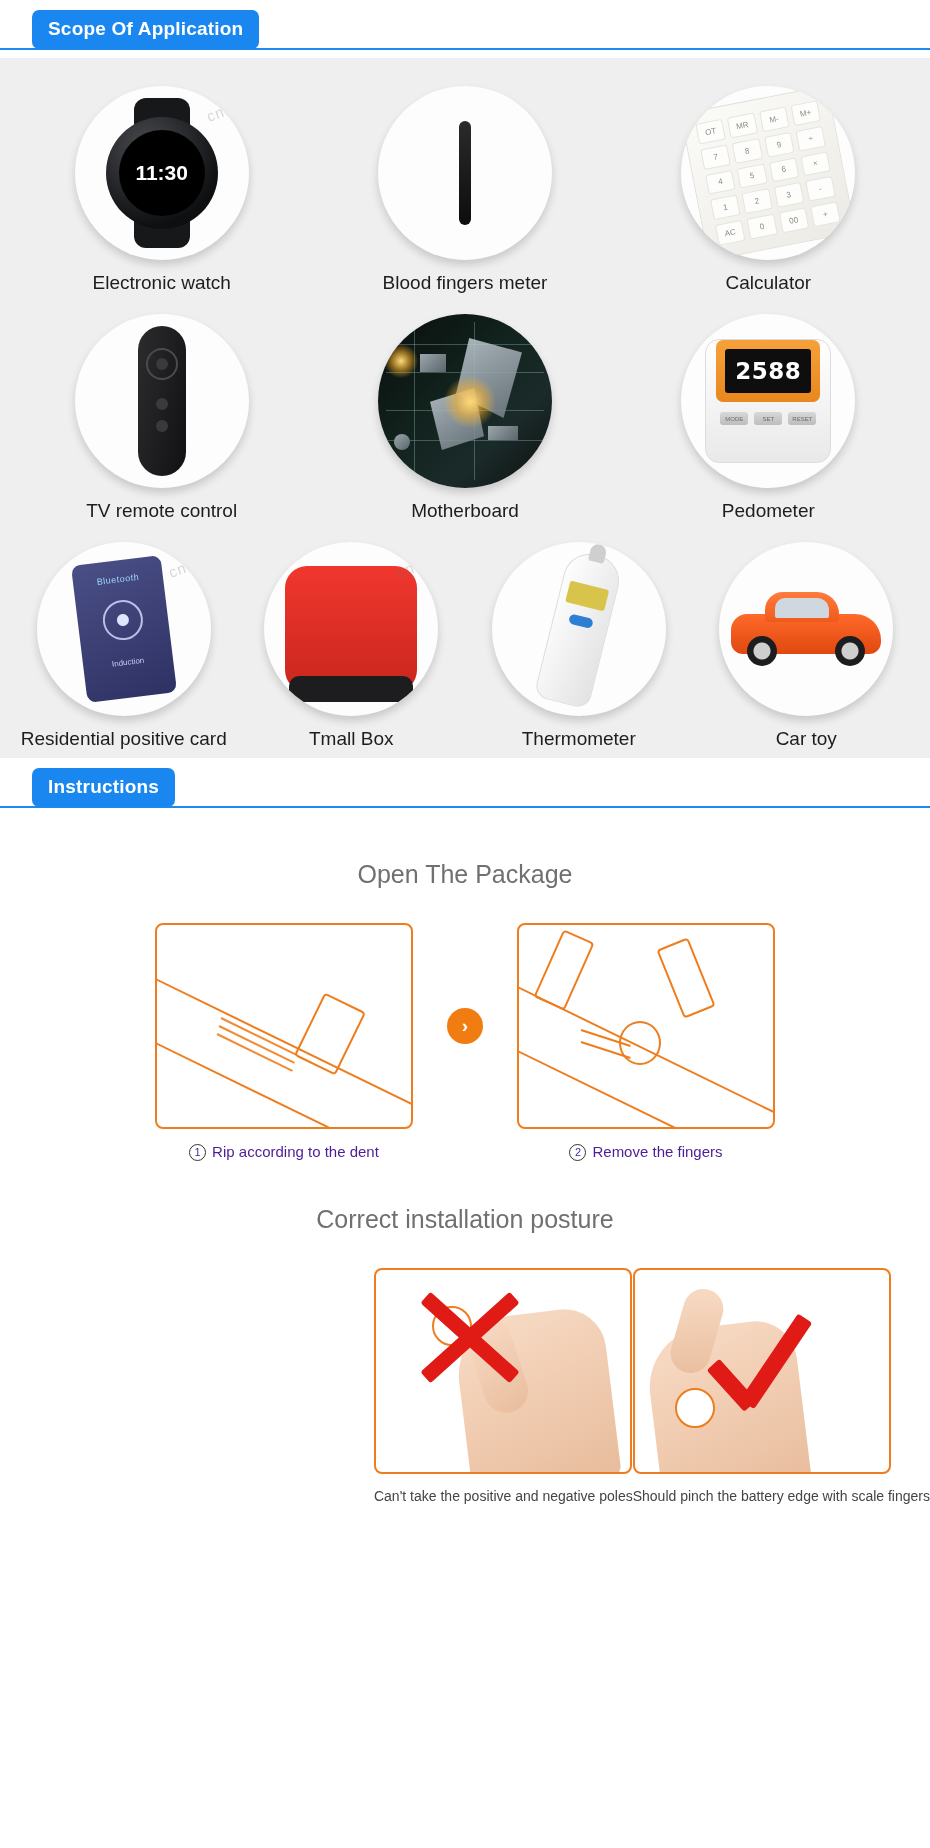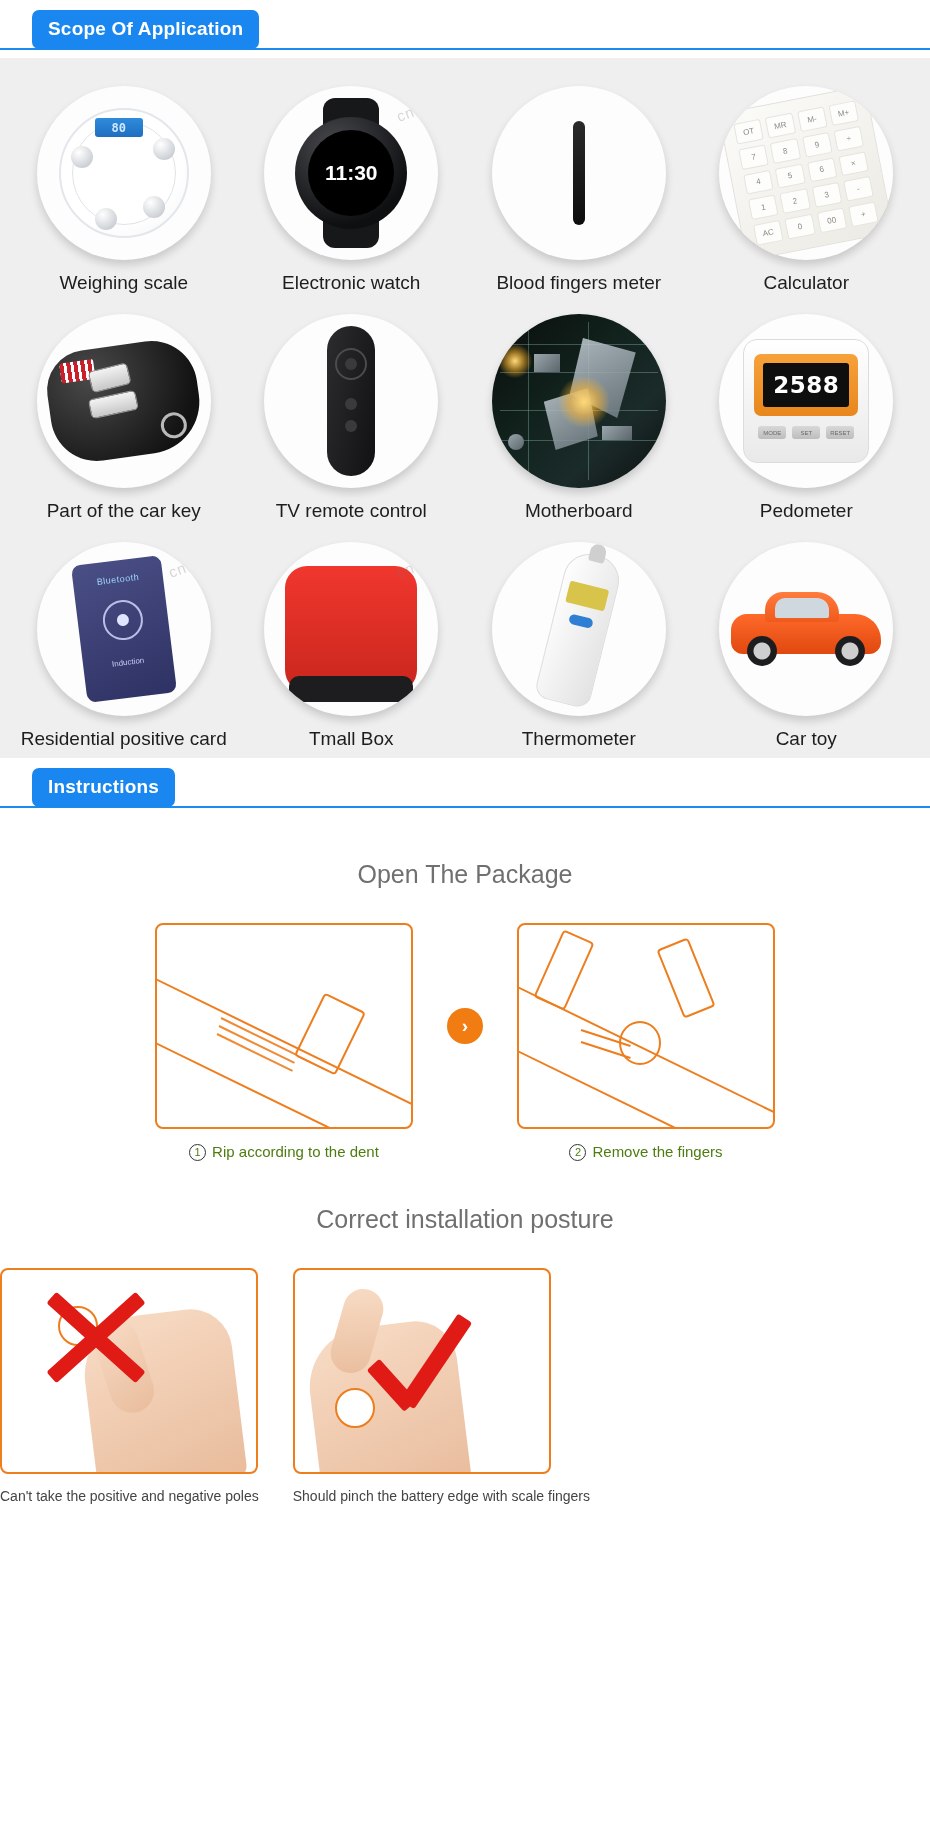--- a/index.html
+++ b/index.html
@@ -181,21 +181,21 @@
     width: 32px; height: 32px; border-radius: 50%; border: 2px solid #4b4b4e; }
   .rm-dot { position: absolute; left: 50%; transform: translateX(-50%);
     width: 12px; height: 12px; border-radius: 50%; background: #3a3a3d; }
   .rm-dot.d1 { top: 32px; }
   .rm-dot.d2 { top: 72px; }
   .rm-dot.d3 { top: 94px; }
 
   
   .pedo { width: 126px; height: 124px; border-radius: 14px;
     background: linear-gradient(#ffffff,#e9e9e9); border: 1px solid #dcdcdc;
-    display: flex; flex-direction: column; align-items: center; padding-top: 14px; }
+    display: flex; flex-direction: column; align-items: center; padding-top: 0; }
   .pedo-frame { width: 104px; height: 62px; border-radius: 7px;
     background: linear-gradient(#f7a13a,#e8871d); display: flex; align-items: center; justify-content: center; }
   .pedo-lcd { width: 86px; height: 44px; background: #0e0e0e; border-radius: 3px;
     color: #fff; font-size: 23px; font-weight: bold; letter-spacing: .5px;
     display: flex; align-items: center; justify-content: center;
     font-family: "DejaVu Sans", sans-serif; }
   .pedo-keys { display: flex; gap: 6px; margin-top: 10px; }
   .pedo-keys i { width: 28px; height: 13px; border-radius: 3px;
     background: linear-gradient(#d8d8d8,#bdbdbd); font-style: normal;
     font-size: 6px; color: #6b6b6b; display: flex; align-items: center; justify-content: center; }
@@ -248,41 +248,41 @@
     display: flex; align-items: center; justify-content: center; gap: 34px;
   }
   .step { width: 258px; }
   .step-box {
     width: 258px; height: 206px;
     border: 2px solid #ee7d1e; border-radius: 8px;
     position: relative; overflow: hidden; background: #fff;
   }
   .step-cap {
     margin-top: 14px; text-align: center;
-    font-size: 15px; color: #4d7c0f; white-space: nowrap;
+    font-size: 15px; color: #4c1d95; white-space: nowrap;
   }
   .num {
     display: inline-block; width: 17px; height: 17px; line-height: 15px;
     border: 1px solid #333; border-radius: 50%; font-size: 11px;
     text-align: center; margin-right: 6px; vertical-align: 1px;
   }
   .arrow-btn {
     width: 36px; height: 36px; border-radius: 50%; background: #f07c12;
     color: #fff; font-size: 19px; font-weight: bold;
     display: flex; align-items: center; justify-content: center;
     margin-bottom: 32px;
   }
 
   
   .pk-line { position: absolute; background: #ee7d1e; }
   .pk-out  { position: absolute; border: 2px solid #ee7d1e; }
 
   
   .posture {
-    display: flex; justify-content: flex-start; gap: 34px; margin-top: 6px;
+    display: flex; justify-content: flex-end; margin-top: 6px;
   }
   .pbox {
     width: 258px; height: 206px;
     border: 2px solid #ee7d1e; border-radius: 8px;
     position: relative; overflow: hidden; background: #fff;
   }
   .p-cap { margin-top: 14px; text-align: center; font-size: 14px; color: #444; white-space: nowrap; }
   .hand {
     position: absolute; right: 18px; bottom: -16px;
     width: 150px; height: 175px;
@@ -316,33 +316,20 @@
 
 <div class="section-head">
   <div class="section-rule"></div>
   <div class="badge">Scope Of Application</div>
 </div>
 
 <div class="scope-body">
 
   <div class="grid-row">
 
-    <div class="cell">
-      <div class="circle">
-        <div class="scale-glass">
-          <div class="scale-ring"></div>
-          <div class="scale-lcd">80</div>
-          <div class="foot f1"></div>
-          <div class="foot f2"></div>
-          <div class="foot f3"></div>
-          <div class="foot f4"></div>
-        </div>
-      </div>
-      <div class="cell-label">Weighing scale</div>
-    </div>
 
     <div class="cell">
       <div class="circle">
         <div class="watch-strap">
           <div class="watch-case">
             <div class="watch-face">11:30</div>
           </div>
         </div>
         <div class="watermark">cn15</div>
       </div>
@@ -382,31 +369,20 @@
           <span>00</span>
           <span>+</span>
         </div>
       </div>
       <div class="cell-label">Calculator</div>
     </div>
   </div>
 
   <div class="grid-row">
 
-    <div class="cell">
-      <div class="circle">
-        <div class="key">
-          <div class="key-logo"></div>
-          <div class="key-btn b1"></div>
-          <div class="key-btn b2"></div>
-          <div class="key-ring"></div>
-        </div>
-      </div>
-      <div class="cell-label">Part of the car key</div>
-    </div>
 
     <div class="cell">
       <div class="circle">
         <div class="remote">
           <div class="rm-pad"></div>
           <div class="rm-dot d1"></div>
           <div class="rm-dot d2"></div>
           <div class="rm-dot d3"></div>
         </div>
       </div>

